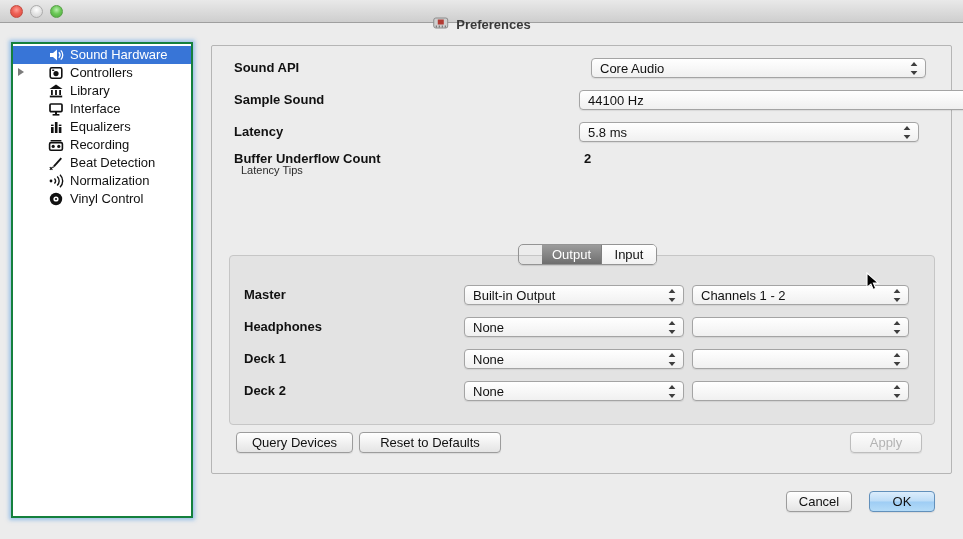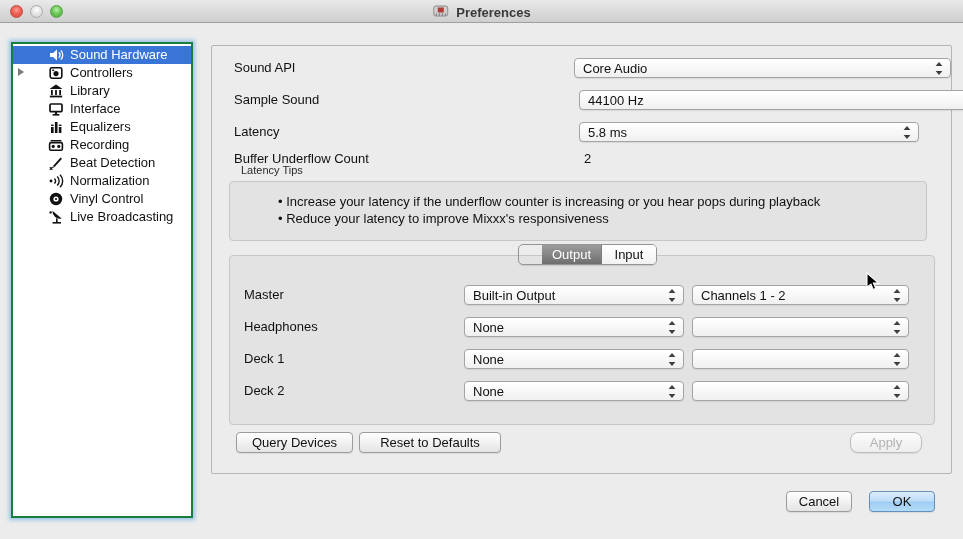--- a/index.html
+++ b/index.html
@@ -17,21 +17,21 @@
     position:absolute; left:0; top:0; width:963px; height:23px;
     background:linear-gradient(#e9e9e9,#cecece);
     border-bottom:1px solid #9f9f9f;
   }
   .lights { position:absolute; left:10px; top:5px; display:flex; gap:7px; }
   .light { width:13px; height:13px; border-radius:50%; }
   .light.red   { background:radial-gradient(circle at 50% 35%, #ff9d95 0%, #ee6156 45%, #d8473c 100%); border:1px solid #c34b40; }
   .light.gray  { background:radial-gradient(circle at 50% 35%, #ffffff 0%, #e3e3e3 50%, #cfcfcf 100%); border:1px solid #ababab; }
   .light.green { background:radial-gradient(circle at 50% 35%, #baf0ae 0%, #6cc958 45%, #4aa63a 100%); border:1px solid #58a048; }
   .titlegroup {
-    position:absolute; left:50%; top:3px; transform:translateX(-50%);
+    position:absolute; left:50%; top:15px; transform:translateX(-50%);
     display:flex; align-items:center; gap:8px;
   }
   .titletext { font-weight:600; color:#393939; font-size:13px; line-height:17px; }
 
   
   .sidebar {
     position:absolute; left:11px; top:42px; width:182px; height:476px;
     background:#ffffff;
     border:2px solid #15803d;
     box-shadow:0 0 4px 2px rgba(110,170,230,.65);
@@ -42,21 +42,21 @@
     border-left:6px solid #7b7b7b; border-top:4.5px solid transparent; border-bottom:4.5px solid transparent; }
   .side-row .sicon { position:absolute; left:35px; top:1px; width:16px; height:16px; color:inherit; }
   .side-row .slabel { position:absolute; left:57px; top:0; line-height:18px; white-space:nowrap; }
   .side-row .sicon svg { display:block; }
 
   
   .panel {
     position:absolute; left:211px; top:45px; width:741px; height:429px;
     background:#ececec; border:1px solid #b5b5b5; border-radius:2px;
   }
-  .flabel { position:absolute; left:22px; height:20px; line-height:20px; white-space:nowrap; }
+  .flabel { position:absolute; left:22px; height:20px; line-height:20px; white-space:nowrap;font-weight:bold; }
 
   
   .combo {
     position:absolute; height:20px;
     background:linear-gradient(#ffffff,#f0f0f0);
     border:1px solid #a4a4a4; border-radius:4px;
     box-shadow:0 1px 1px rgba(0,0,0,.08);
     display:flex; align-items:center;
     padding:0 24px 0 8px; cursor:default; white-space:nowrap; overflow:hidden;
   }
@@ -87,21 +87,21 @@
   .output-box { left:17px; top:209px; width:706px; height:170px; }
 
   
   .btn {
     position:absolute; height:21px;
     background:linear-gradient(#ffffff,#e4e4e4);
     border:1px solid #9c9c9c; border-radius:4px;
     display:flex; align-items:center; justify-content:center;
     font-size:13px; color:#111; box-shadow:0 1px 1px rgba(0,0,0,.08); cursor:default;
   }
-  .btn.disabled { color:#b3b3b3; border-color:#bdbdbd; background:linear-gradient(#fcfcfc,#ededed);border-radius:8px; }
+  .btn.disabled { color:#b3b3b3; border-color:#bdbdbd; background:linear-gradient(#fcfcfc,#ededed); }
   .btn.primary {
     background:linear-gradient(#dcedfc 0%,#bcdcf7 48%,#9ecdf4 52%,#b4dbf8 100%);
     border-color:#6290bb;
   }
 
   .cursor { position:absolute; left:866px; top:272px; z-index:9; }
 </style>
 </head>
 <body>
 
@@ -229,37 +229,26 @@
     <span class="sicon">
       <svg width="16" height="16" viewBox="0 0 16 16">
         <circle cx="8" cy="8" r="6.2" fill="currentColor"></circle>
         <circle cx="8" cy="8" r="2.6" fill="#fff"></circle>
         <circle cx="8" cy="8" r="1.1" fill="currentColor"></circle>
       </svg>
     </span>
     <span class="slabel">Vinyl Control</span>
   </div>
 
-  <div class="side-row">
-    <span class="sicon">
-      <svg width="16" height="16" viewBox="0 0 16 16">
-        <path d="M13.6 9.6A7.6 7.6 0 0 1 4.4 1.8z" fill="currentColor"></path>
-        <rect x="8" y="9.4" width="1.6" height="4" fill="currentColor"></rect>
-        <rect x="4.6" y="13" width="8.4" height="1.6" fill="currentColor"></rect>
-        <circle cx="2.6" cy="3.4" r="1.2" fill="currentColor"></circle>
-      </svg>
-    </span>
-    <span class="slabel">Live Broadcasting</span>
-  </div>
 </div>
 
 <div class="panel">
 
   <div class="flabel" style="top:12px">Sound API</div>
-  <div class="combo" style="left:362px; top:12px; width:377px">
+  <div class="combo" style="left:379px; top:12px; width:335px">
     <span>Core Audio</span>
     <span class="arrows">
         <svg width="8" height="13" viewBox="0 0 8 13">
           <path d="M4 0l3.4 4H.6z" fill="#3e3e3e"></path>
           <path d="M4 13L.6 9h6.8z" fill="#3e3e3e"></path>
         </svg>
       </span>
   </div>
 
   <div class="flabel" style="top:44px">Sample Sound</div>
@@ -281,26 +270,20 @@
           <path d="M4 0l3.4 4H.6z" fill="#3e3e3e"></path>
           <path d="M4 13L.6 9h6.8z" fill="#3e3e3e"></path>
         </svg>
       </span>
   </div>
 
   <div class="flabel" style="top:103px">Buffer Underflow Count</div>
   <div class="flabel" style="left:372px; top:103px">2</div>
 
   <div class="tips-title">Latency Tips</div>
-  <div class="groupbox tips-box">
-    <div class="tips-list">
-      <div>Increase your latency if the underflow counter is increasing or you hear pops during playback</div>
-      <div>Reduce your latency to improve Mixxx's responsiveness</div>
-    </div>
-  </div>
 
   <div class="tabbar">
     <div class="tab active">Output</div>
     <div class="tab inactive">Input</div>
   </div>
 
   <div class="groupbox output-box"></div>
 
   <div class="flabel" style="left:32px; top:239px">Master</div>
   <div class="combo" style="left:252px; top:239px; width:220px">

